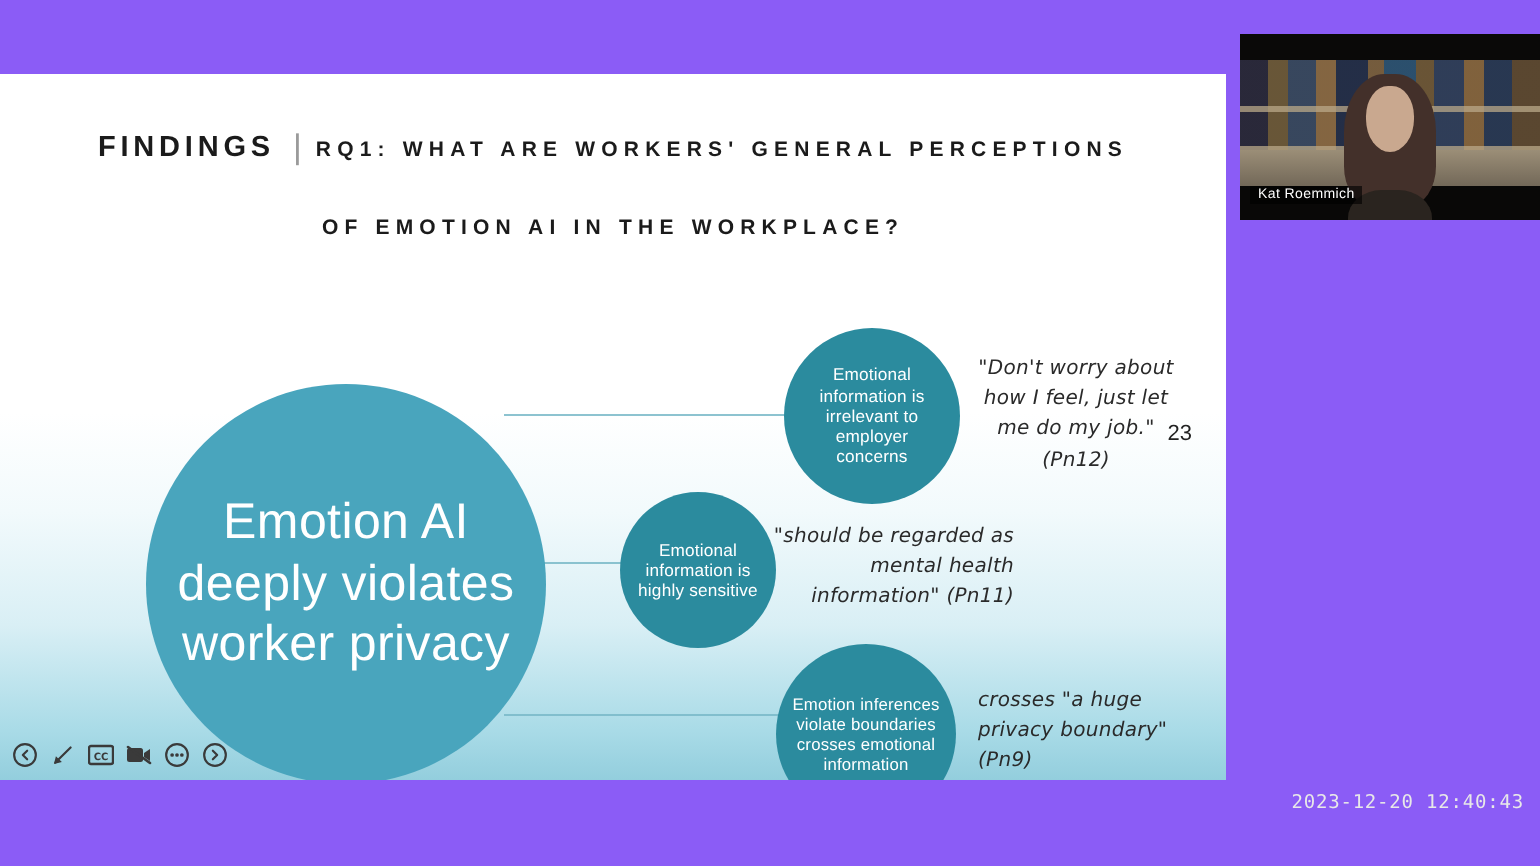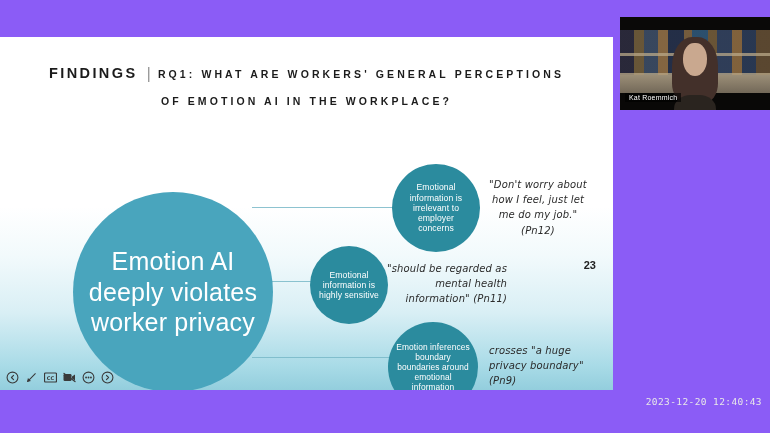--- a/index.html
+++ b/index.html
@@ -22,21 +22,21 @@
   .t-findings {
     font-size:14.5px; font-weight:bold; letter-spacing:2.4px; color:#1b1b1b;
   }
   .t-divider {
     display:inline-block; color:#9a9a9a; font-weight:300; font-size:17px;
     margin:0 7px 0 9px; transform:translateY(1px);
   }
   .t-sub {
     font-size:10.5px; font-weight:bold; letter-spacing:3.1px; color:#1b1b1b;
   }
-  .title-line.second { margin-top:11px; }
+  .title-line.second { margin-top:23px; }
 
   
   .connector {
     position:absolute; height:1px; background:#79b9c8; opacity:.85;
   }
   .conn-1 { left:252px; top:170px; width:160px; }
   .conn-2 { left:252px; top:244px; width:100px; }
   .conn-3 { left:252px; top:320px; width:168px; }
 
   
@@ -62,21 +62,21 @@
     font-family:"DejaVu Sans", sans-serif; font-style:italic;
     letter-spacing:.15px;
   }
   .quote-1 { left:486px; top:140px; width:104px; text-align:center; }
   .quote-2 { left:383px; top:224px; width:124px; text-align:right; }
   .quote-3 { left:489px; top:306px; width:112px; text-align:left; }
 
   
   .slide-num {
     position:absolute; right:17px; top:174px;
-    font-size:11px; font-weight:bold; color:#222;margin-top:48px;
+    font-size:11px; font-weight:normal; color:#222;
   }
 
   
   #controls {
     position:absolute; left:0; bottom:0; height:26px; width:110px;
     display:flex; align-items:center; gap:6px; padding-left:6px;
   }
   .ctl {
     width:13px; height:13px; display:flex; align-items:center; justify-content:center;
     color:#3a3a3a; flex:0 0 auto;
@@ -162,21 +162,21 @@
       <span>Emotion AI deeply violates worker privacy</span>
     </div>
 
     <div class="circle circle-sub circle-a">
       <span>Emotional information is irrelevant to employer concerns</span>
     </div>
     <div class="circle circle-sub circle-b">
       <span>Emotional information is highly sensitive</span>
     </div>
     <div class="circle circle-sub circle-c">
-      <span>Emotion inferences boundary boundaries around emotional information</span>
+      <span>Emotion inferences violate boundaries crosses emotional information</span>
     </div>
 
     <div class="quote quote-1">"Don't worry about how I feel, just let me do my job." (Pn12)</div>
     <div class="quote quote-2">"should be regarded as mental health information" (Pn11)</div>
     <div class="quote quote-3">crosses "a huge privacy boundary" (Pn9)</div>
 
     <div class="slide-num">23</div>
 
     <div id="controls">
 

